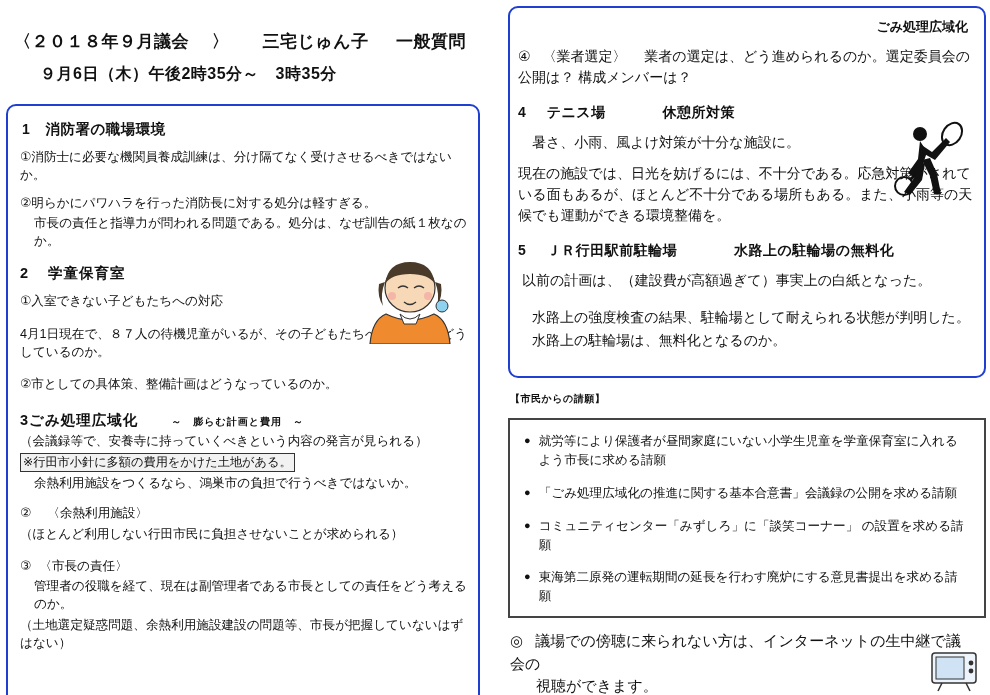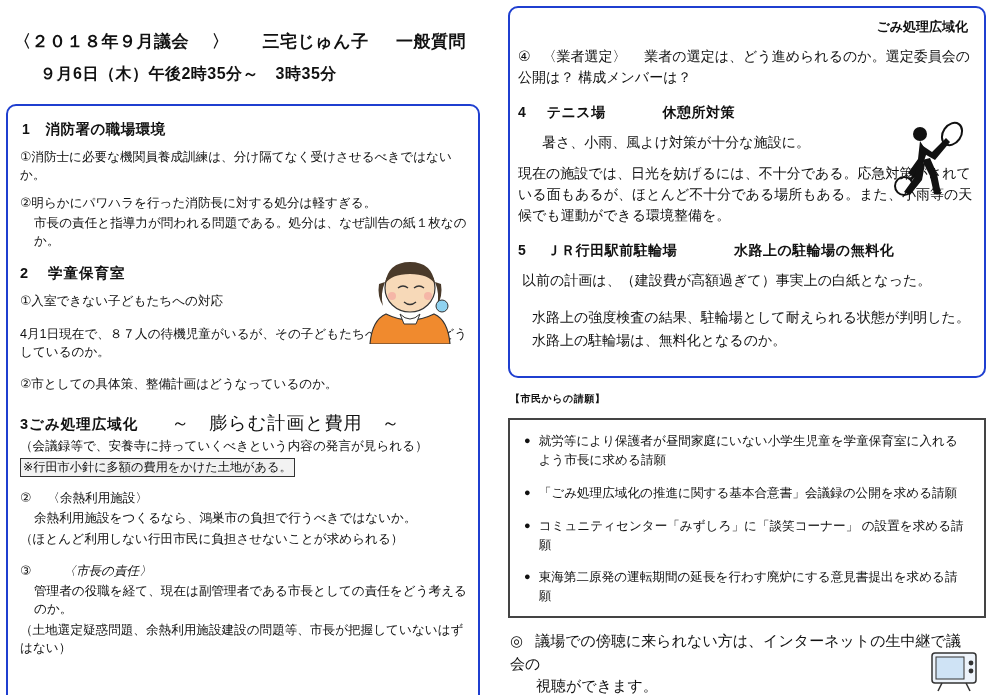--- a/index.html
+++ b/index.html
@@ -35,21 +35,21 @@
     padding:8px 10px 0 12px;
   }
   .h-num{font-weight:bold;font-size:14px;}
   .sec-title{font-weight:bold;font-size:14.5px;letter-spacing:0.5px;}
   .sec1{margin:6px 0 0 2px;}
   p{margin:0;}
   .para{margin-top:9px;line-height:1.45;font-size:12.6px;}
   .para.indent{margin-left:14px;}
   .tight{margin-top:2px;}
   .sec-head{margin-top:14px;font-weight:bold;font-size:14.5px;letter-spacing:1px;}
-  .wave{font-weight:normal;font-size:18px;margin-left:28px;}
+  .wave{font-weight:bold;font-size:10px;margin-left:28px;}
   .boxed-note{
     display:inline-block;border:1px solid #333;padding:0px 2px;
     background:#f2f2f2;font-size:12.2px;
   }
 
   
   .girl{position:absolute;right:14px;top:152px;width:108px;height:86px;}
 
   
   .right{position:absolute;left:500px;top:0;width:490px;height:695px;}
@@ -124,28 +124,28 @@
         <span class="wave">～　膨らむ計画と費用　～</span>
       </div>
 
       <p class="para tight">
         <span>（会議録等で、安養寺に持っていくべきという内容の発言が見られる）</span>
       </p>
       <p class="para tight">
         <span class="boxed-note">※行田市小針に多額の費用をかけた土地がある。</span>
       </p>
 
+      <p class="para tight indent">余熱利用施設をつくるなら、鴻巣市の負担で行うべきではないか。</p>
       <p class="para" style="margin-top:12px;">
         <span class="marker">②</span><span style="margin-left:8px;">〈余熱利用施設〉</span>
       </p>
-      <p class="para tight indent">余熱利用施設をつくるなら、鴻巣市の負担で行うべきではないか。</p>
       <p class="para tight">（ほとんど利用しない行田市民に負担させないことが求められる）</p>
 
       <p class="para" style="margin-top:14px;">
-        <span class="marker">③</span><span style="margin-left:24px;font-style:italic;">〈市長の責任〉</span>
+        <span class="marker">③</span><span style="margin-left:0;">〈市長の責任〉</span>
       </p>
       <p class="para tight indent">管理者の役職を経て、現在は副管理者である市長としての責任をどう考えるのか。</p>
       <p class="para tight">（土地選定疑惑問題、余熱利用施設建設の問題等、市長が把握していないはずはない）</p>
 
       <svg class="girl" viewBox="0 0 108 86">
         <ellipse cx="54" cy="30" rx="25" ry="24" fill="#f7d9b8" stroke="#333" stroke-width="1.2"></ellipse>
         <path d="M29 26 q3 -22 25 -22 q22 0 25 22 q-6 -10 -25 -10 q-19 0 -25 10z" fill="#4a3a2a"></path>
         <path d="M29 24 q-5 12 -2 24 q-6 -10 -4 -22z" fill="#4a3a2a"></path>
         <path d="M79 24 q5 12 2 24 q6 -10 4 -22z" fill="#4a3a2a"></path>
         <path d="M42 30 q5 -4 10 0" stroke="#333" stroke-width="1.4" fill="none"></path>
@@ -170,21 +170,21 @@
         <span>〈業者選定〉</span>
         <span style="margin-left:14px;">業者の選定は、どう進められるのか。選定委員会の公開は？ 構成メンバーは？</span>
       </p>
 
       <div class="r-head">
         <span>4</span>
         <span style="margin-left:16px;">テニス場</span>
         <span class="gap"></span>
         <span>休憩所対策</span>
       </div>
-      <p class="r-para" style="margin-left:24px;">暑さ、小雨、風よけ対策が十分な施設に。</p>
+      <p class="r-para" style="margin-left:14px;">暑さ、小雨、風よけ対策が十分な施設に。</p>
       <p class="r-para">現在の施設では、日光を妨げるには、不十分である。応急対策がされている面もあるが、ほとんど不十分である場所もある。また、小雨等の天候でも運動ができる環境整備を。</p>
 
       <div class="r-head">
         <span>5</span>
         <span style="margin-left:16px;">ＪＲ行田駅前駐輪場</span>
         <span class="gap"></span>
         <span>水路上の駐輪場の無料化</span>
       </div>
       <p class="r-para" style="margin-left:4px;">以前の計画は、（建設費が高額過ぎて）事実上の白紙となった。</p>
       <p class="r-para" style="margin-left:14px;margin-top:16px;">水路上の強度検査の結果、駐輪場として耐えられる状態が判明した。</p>

